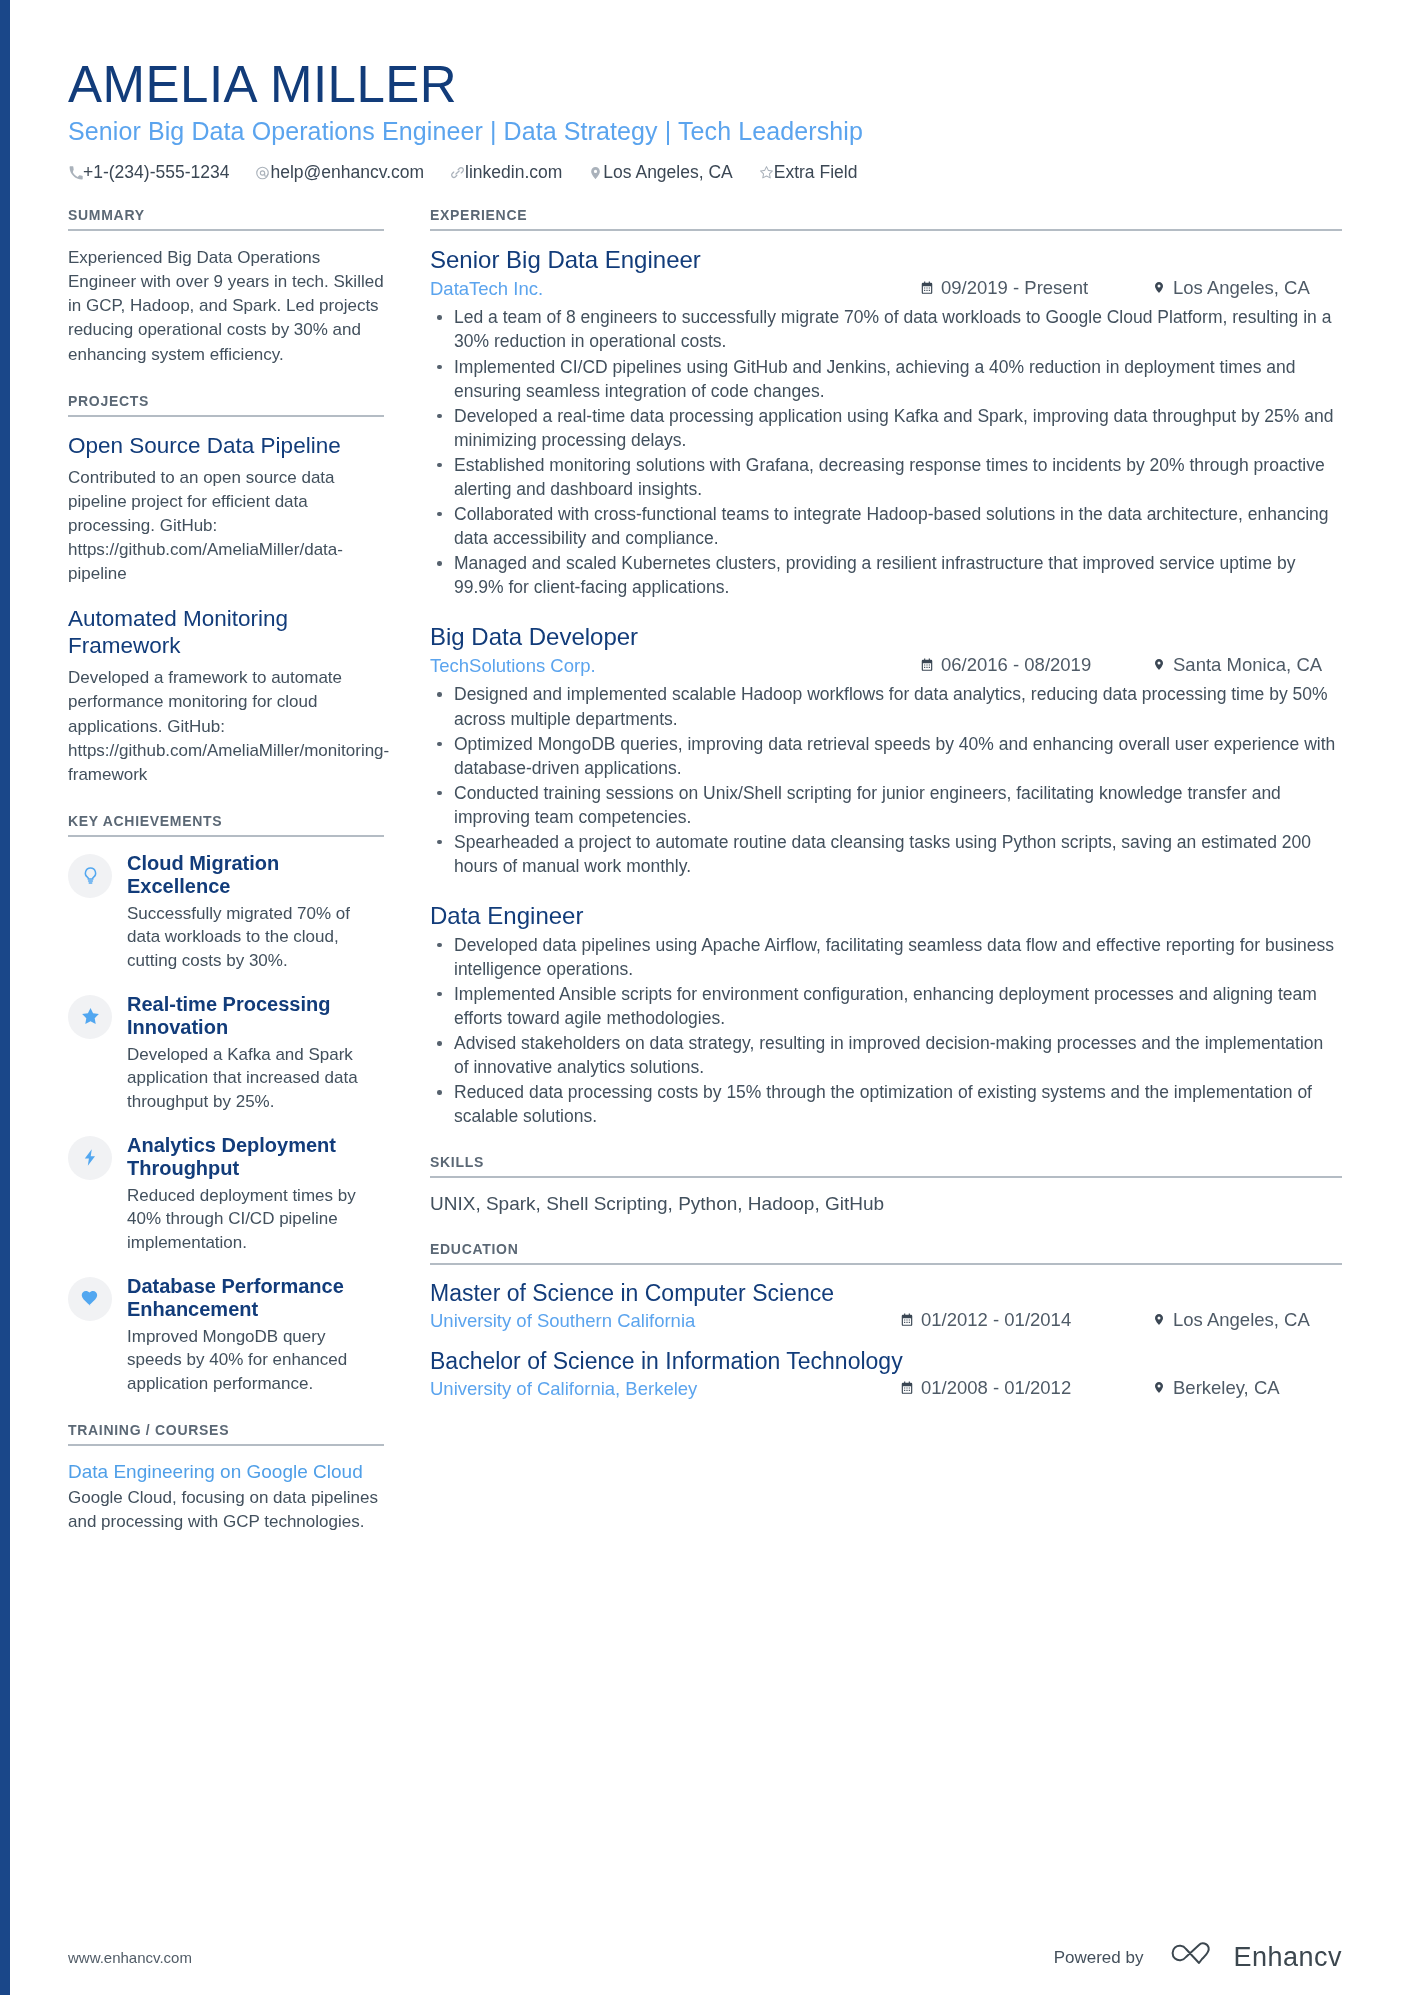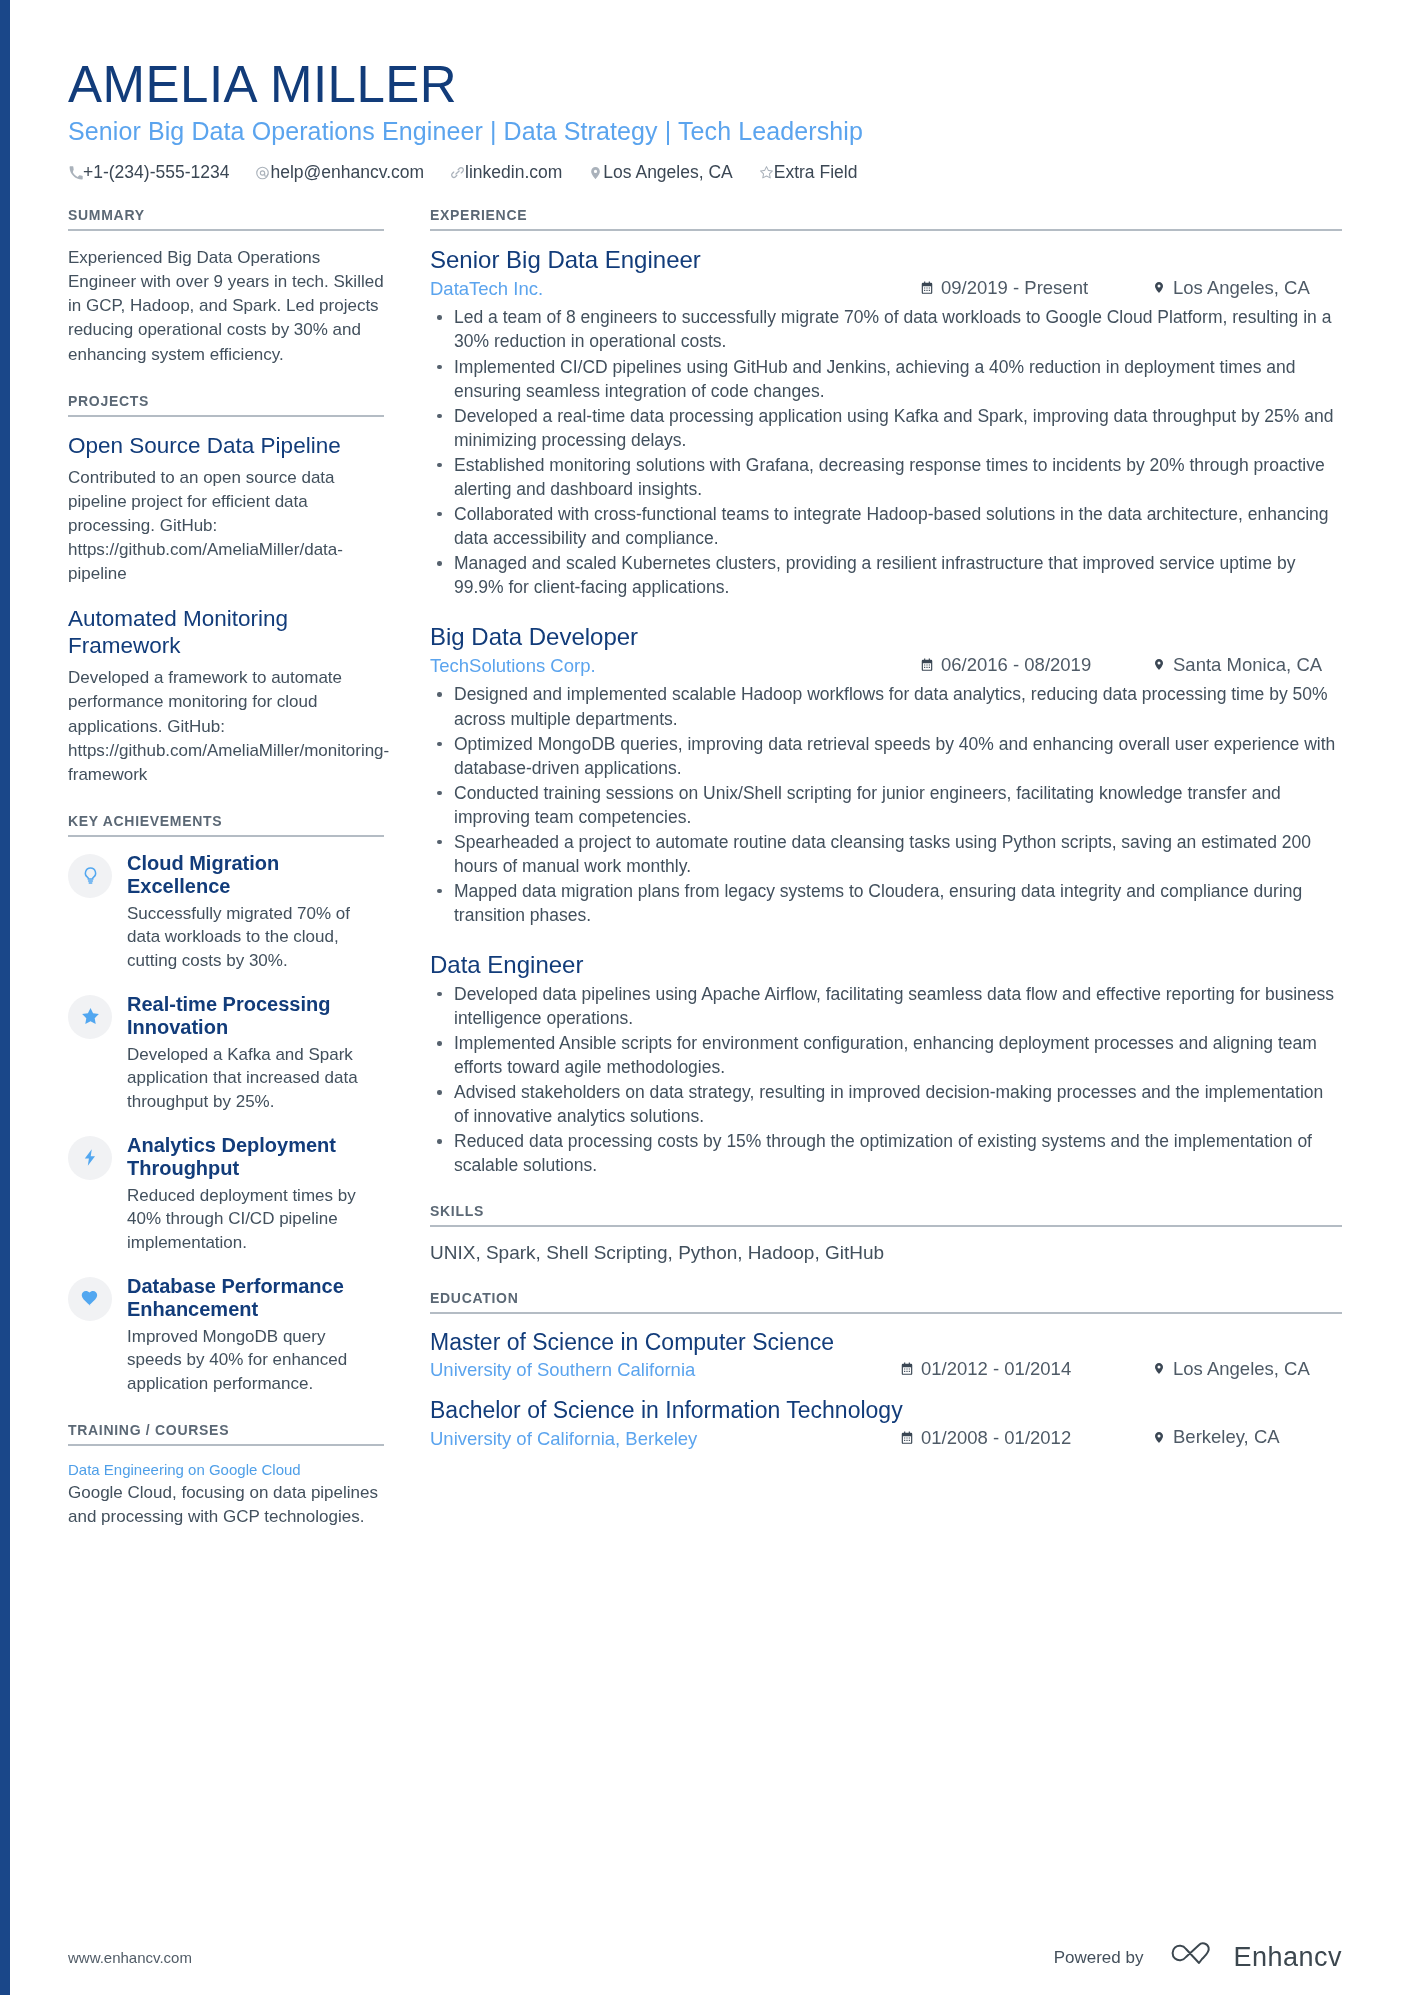--- a/index.html
+++ b/index.html
@@ -100,21 +100,21 @@
   .ach-title {
     font-size: 20px;
     color: #123c7a;
     line-height: 1.14;
     margin-bottom: 4px;
     font-weight: 700;
   }
   .ach-desc { font-size: 17px; line-height: 1.4; color: #42505d; }
 
   .course-title {
-    font-size: 15px;
+    font-size: 19px;
     color: #4f9fe8;
     margin-bottom: 3px;
     font-weight: 400;
   }
 
   
   .job + .job { margin-top: 24px; }
   .job-title {
     font-size: 24px;
     color: #123c7a;
@@ -400,21 +400,20 @@
                   </svg>
               </span>
               <span>Santa Monica, CA</span>
             </span>
           </div>
           <ul class="bullets">
             <li>Designed and implemented scalable Hadoop workflows for data analytics, reducing data processing time by 50% across multiple departments.</li>
             <li>Optimized MongoDB queries, improving data retrieval speeds by 40% and enhancing overall user experience with database-driven applications.</li>
             <li>Conducted training sessions on Unix/Shell scripting for junior engineers, facilitating knowledge transfer and improving team competencies.</li>
             <li>Spearheaded a project to automate routine data cleansing tasks using Python scripts, saving an estimated 200 hours of manual work monthly.</li>
-            <li>Mapped data migration plans from legacy systems to Cloudera, ensuring data integrity and compliance during transition phases.</li>
           </ul>
         </div>
 
         <div class="job">
           <div class="job-title">Data Engineer</div>
           <ul class="bullets">
             <li>Developed data pipelines using Apache Airflow, facilitating seamless data flow and effective reporting for business intelligence operations.</li>
             <li>Implemented Ansible scripts for environment configuration, enhancing deployment processes and aligning team efforts toward agile methodologies.</li>
             <li>Advised stakeholders on data strategy, resulting in improved decision-making processes and the implementation of innovative analytics solutions.</li>
             <li>Reduced data processing costs by 15% through the optimization of existing systems and the implementation of scalable solutions.</li>

